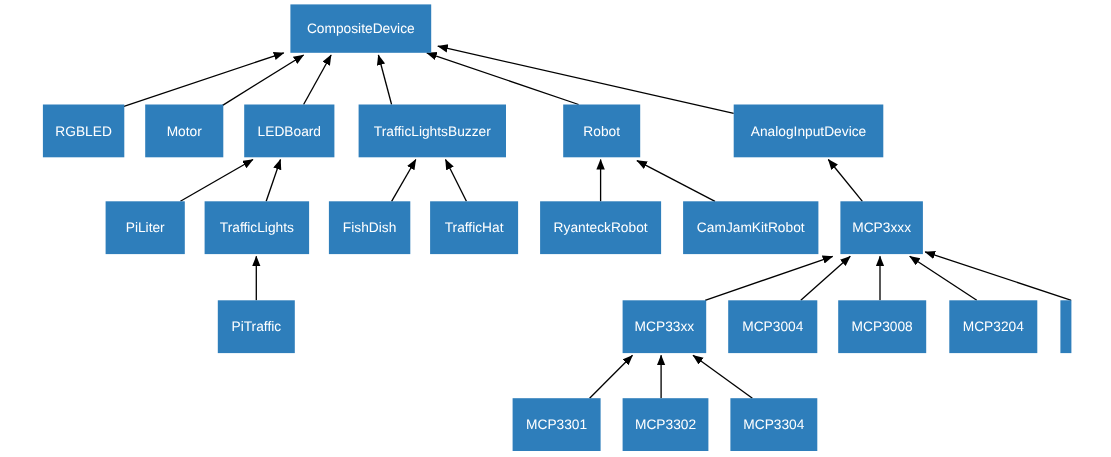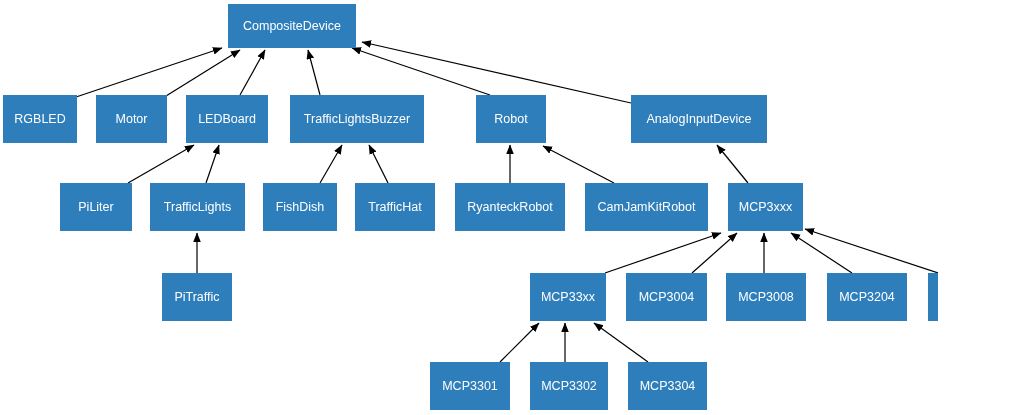--- a/index.html
+++ b/index.html
@@ -9,20 +9,21 @@
   }
   body {
     font-family: "Liberation Sans", "DejaVu Sans", sans-serif;
   }
   #diagram-root {
     position: relative;
     width: 938px;
     height: 415px;
     background: #ffffff;
     overflow: hidden;
+    padding-left: 36px;
   }
   #class-diagram {
     display: block;
     width: 1010px;
     height: 415px;
   }
   .node-box {
     stroke: none;
   }
   .node-label {

